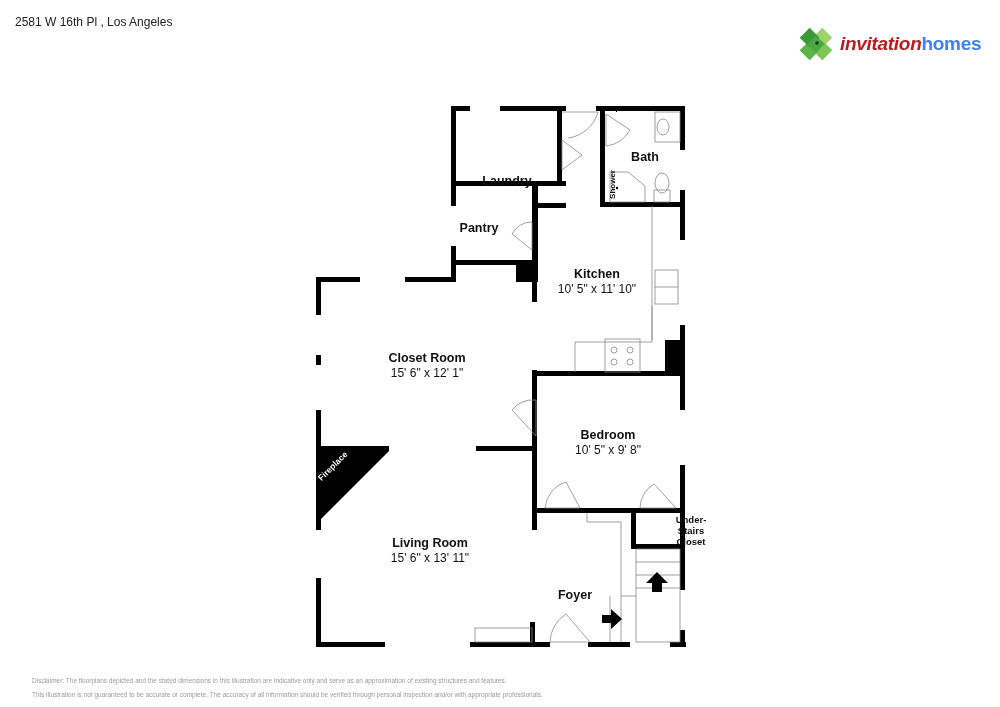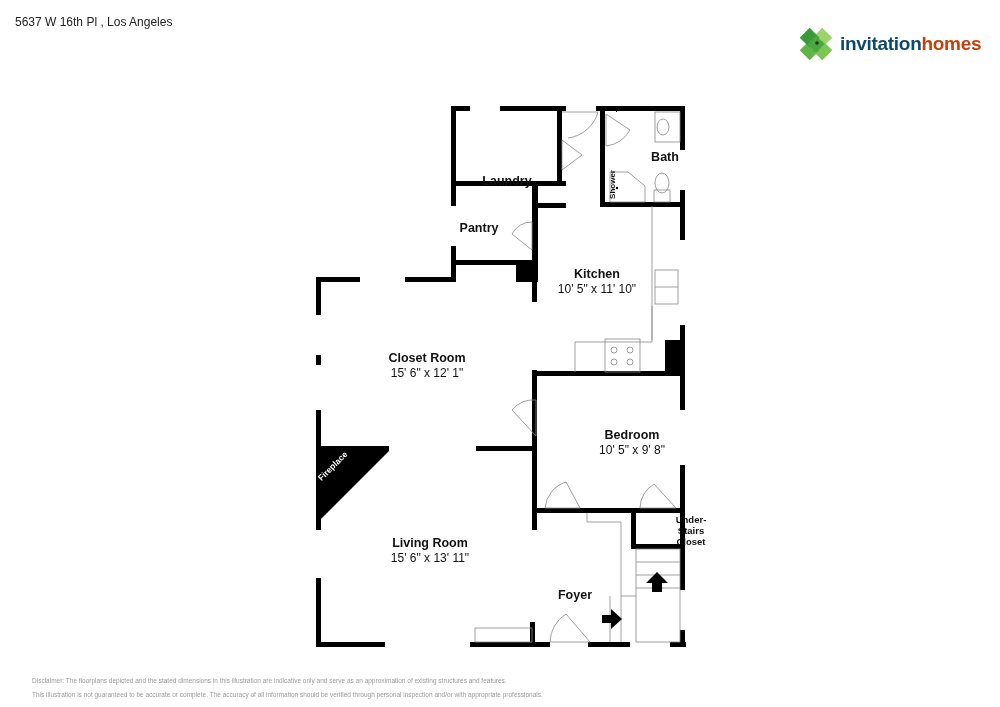--- a/index.html
+++ b/index.html
@@ -1,34 +1,34 @@
 <!DOCTYPE html>
 <html><head>
 <meta charset="utf-8">
 <style>
   html, body { margin: 0; padding: 0; background: #ffffff; }
   body { width: 1000px; height: 707px; position: relative; overflow: hidden; font-family: "Liberation Sans", sans-serif; color: #111; }
   .hdr { position: absolute; left: 15px; top: 13px; font-size: 12px; line-height: 19px; color: #222; }
   .logo { position: absolute; left: 798px; top: 26px; display: flex; align-items: center; }
   .logo-text { font-family: "Liberation Sans", sans-serif; font-size: 19px; font-weight: bold; letter-spacing: -0.3px; margin-left: 6px; }
-  .logo-text .a { color: #0c4a6e; }
-  .logo-text .b { color: #c2410c; }
+  .logo-text .a { color: #b91c1c; font-style: italic; }
+  .logo-text .b { color: #3b82f6; }
   .plan { position: absolute; left: 0; top: 0; }
   .lbl { position: absolute; text-align: center; transform: translateX(-50%); white-space: nowrap; }
   .lbl .name { font-weight: bold; font-size: 12.5px; line-height: 15px; display: block; }
   .lbl .dim { font-size: 12px; line-height: 14px; display: block; }
   .small { font-weight: bold; font-size: 9.5px; line-height: 11px; margin-left: 33px; }
   .disc { position: absolute; left: 32px; top: 674px; font-size: 6.5px; line-height: 14px; color: #9a9a9a; }
   .rot { position: absolute; font-weight: bold; font-size: 8px; white-space: nowrap; }
 </style>
 </head>
 <body>
 
 <div class="hdr">
-  <div>5637 W 16th Pl , Los Angeles</div>
+  <div>2581 W 16th Pl , Los Angeles</div>
 </div>
 
 <div class="logo">
   <svg width="36" height="36" viewBox="0 0 36 36">
     <g transform="rotate(45 18 18)">
       <rect x="11" y="2" width="14" height="14" fill="#9ed36a"></rect>
       <rect x="20" y="11" width="14" height="14" fill="#7cc653"></rect>
       <rect x="11" y="20" width="14" height="14" fill="#5eb545"></rect>
       <rect x="2" y="11" width="14" height="14" fill="#3a9a3a"></rect>
       <rect x="12" y="12" width="12" height="12" fill="#4aa843"></rect>
@@ -142,33 +142,33 @@
     <circle cx="617" cy="188" r="1.2"></circle>
   </g>
 </svg>
 
 <div class="lbl" style="left:507px; top:141px;margin-top:33px;">
   <span class="name">Laundry</span>
 </div>
 <div class="lbl" style="left:479px; top:221px;">
   <span class="name">Pantry</span>
 </div>
-<div class="lbl" style="left:645px; top:150px;margin-left:20px;">
+<div class="lbl" style="left:645px; top:150px;">
   <span class="name">Bath</span>
 </div>
 <div class="rot" style="left:598px; top:180px; transform: rotate(-90deg);">Shower</div>
 <div class="lbl" style="left:597px; top:267px;">
   <span class="name">Kitchen</span>
   <span class="dim">10' 5" x 11' 10"</span>
 </div>
 <div class="lbl" style="left:427px; top:351px;">
   <span class="name">Closet Room</span>
   <span class="dim">15' 6" x 12' 1"</span>
 </div>
-<div class="lbl" style="left:608px; top:428px;margin-left:24px;">
+<div class="lbl" style="left:608px; top:428px;">
   <span class="name">Bedroom</span>
   <span class="dim">10' 5" x 9' 8"</span>
 </div>
 <div class="lbl" style="left:430px; top:536px;">
   <span class="name">Living Room</span>
   <span class="dim">15' 6" x 13' 11"</span>
 </div>
 <div class="lbl" style="left:575px; top:588px;text-align:center;">
   <span class="name">Foyer</span>
 </div>

